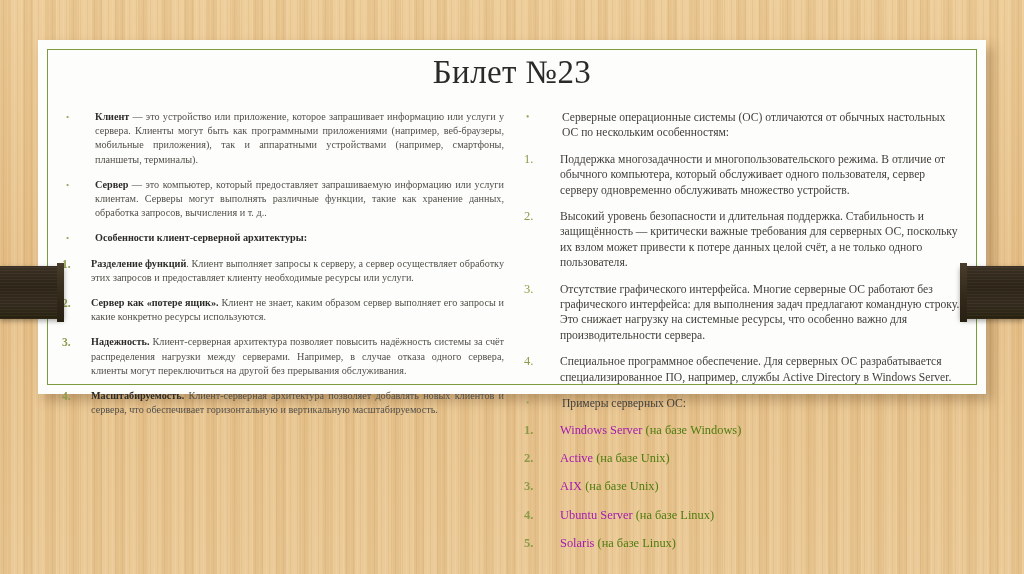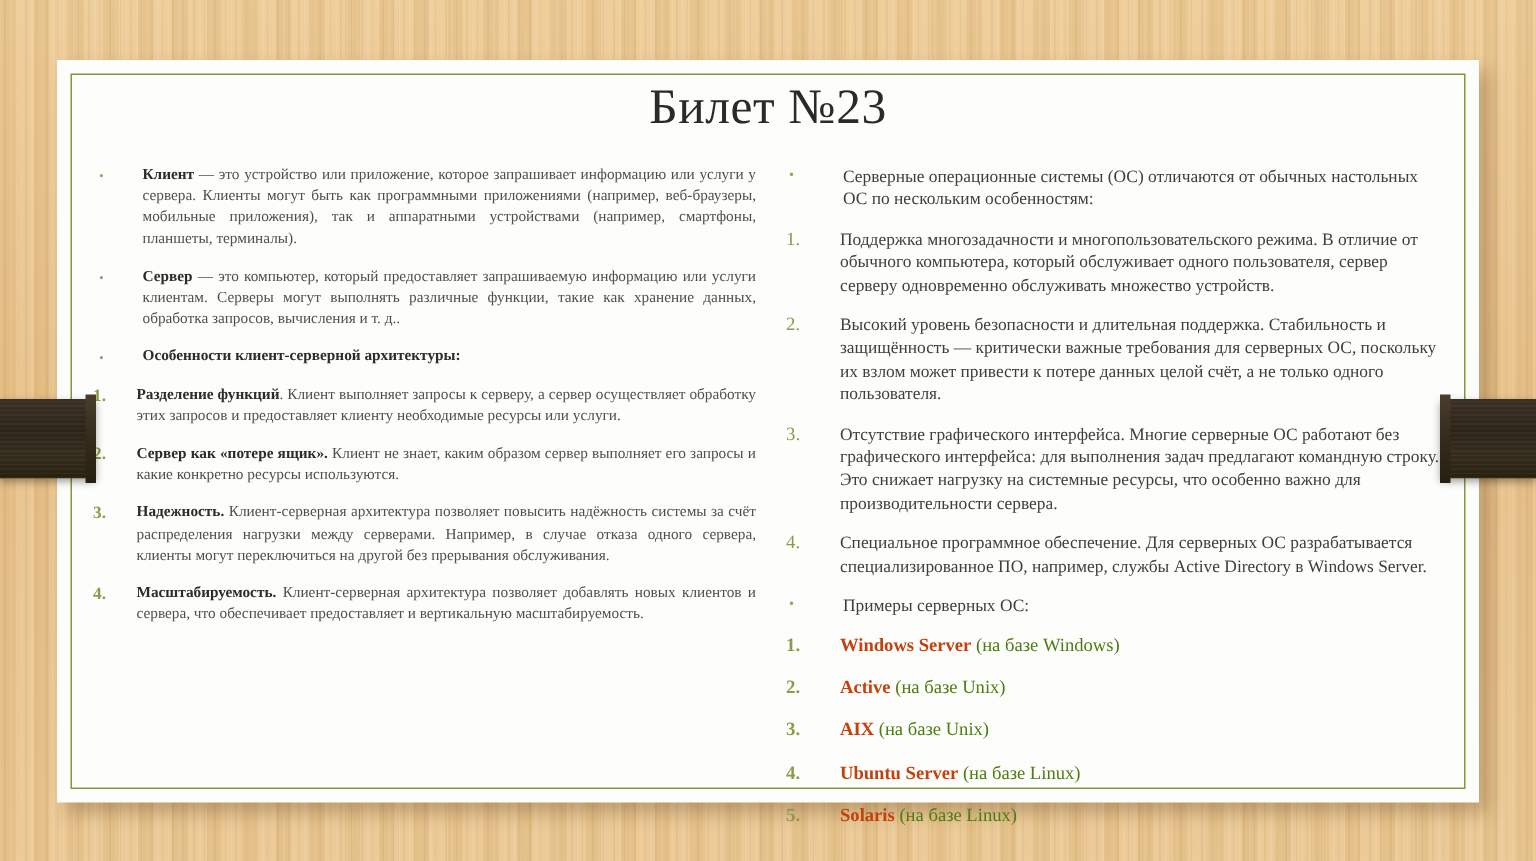--- a/index.html
+++ b/index.html
@@ -37,21 +37,21 @@
         rgba(255,232,190,0.10) 23px),
       linear-gradient(180deg, #eccb97 0%, #e6c08a 46%, #e9c793 100%);
   }
 
   
   #slide {
     position: absolute;
     left: 38px;
     top: 40px;
     width: 948px;
-    height: 495px;
+    height: 354px;
     background: #fdfdfb;
     box-shadow: 6px 7px 11px rgba(90,60,25,0.30);
     z-index: 3;
   }
   #slide-inner-border {
     position: absolute;
     left: 9px;
     top: 9px;
     right: 9px;
     bottom: 9px;
@@ -130,21 +130,21 @@
   #col-left .body            { text-align: justify; padding-right: 6px; }
 
   
   #col-right .item           { font-size: 11.6px; line-height: 15.4px; color: #403e3a; }
   #col-right .marker.bullet  { width: 36px; font-size: 9.5px; color: #9aa55c; padding-left: 4px; line-height: 15.4px; }
   #col-right .marker.num     { width: 36px; font-size: 12.5px; color: #8d9a4a; padding-left: 2px; line-height: 15.4px; }
   #col-right .body           { padding-right: 4px; }
 
   #col-right .item.os        { margin-bottom: 13px; font-size: 12.4px; }
   #col-right .item.os .marker.num { font-weight: bold; font-size: 12.6px; }
-  #col-right .item.os .name  { font-weight: bold; color: #c2410c; }
+  #col-right .item.os .name  { font-weight: normal; color: #a21caf; }
   #col-right .item.os .paren { color: #4d7c0f; }
 </style>
 </head>
 <body>
 
 <div id="backdrop"></div>
 
 <div id="slide">
   <div id="slide-inner-border"></div>
 
@@ -170,21 +170,21 @@
       <div class="item">
         <div class="marker num">2.</div>
         <div class="body"><span class="lead">Сервер как «потере ящик».</span><span> Клиент не знает, каким образом сервер выполняет его запросы и какие конкретно ресурсы используются.</span></div>
       </div>
       <div class="item">
         <div class="marker num">3.</div>
         <div class="body"><span class="lead">Надежность.</span><span> Клиент-серверная архитектура позволяет повысить надёжность системы за счёт распределения нагрузки между серверами. Например, в случае отказа одного сервера, клиенты могут переключиться на другой без прерывания обслуживания.</span></div>
       </div>
       <div class="item">
         <div class="marker num">4.</div>
-        <div class="body"><span class="lead">Масштабируемость.</span><span> Клиент-серверная архитектура позволяет добавлять новых клиентов и сервера, что обеспечивает предоставляет и вертикальную масштабируемость.</span></div>
+        <div class="body"><span class="lead">Масштабируемость.</span><span> Клиент-серверная архитектура позволяет добавлять новых клиентов и сервера, что обеспечивает горизонтальную и вертикальную масштабируемость.</span></div>
       </div>
     </div>
   <div class="column" id="col-right">
       <div class="item">
         <div class="marker bullet">•</div>
         <div class="body"><span>Серверные операционные системы (ОС) отличаются от обычных настольных ОС по нескольким особенностям:</span></div>
       </div>
       <div class="item">
         <div class="marker num">1.</div>
         <div class="body"><span>Поддержка многозадачности и многопользовательского режима. В отличие от обычного компьютера, который обслуживает одного пользователя, сервер серверу одновременно обслуживать множество устройств.</span></div>

